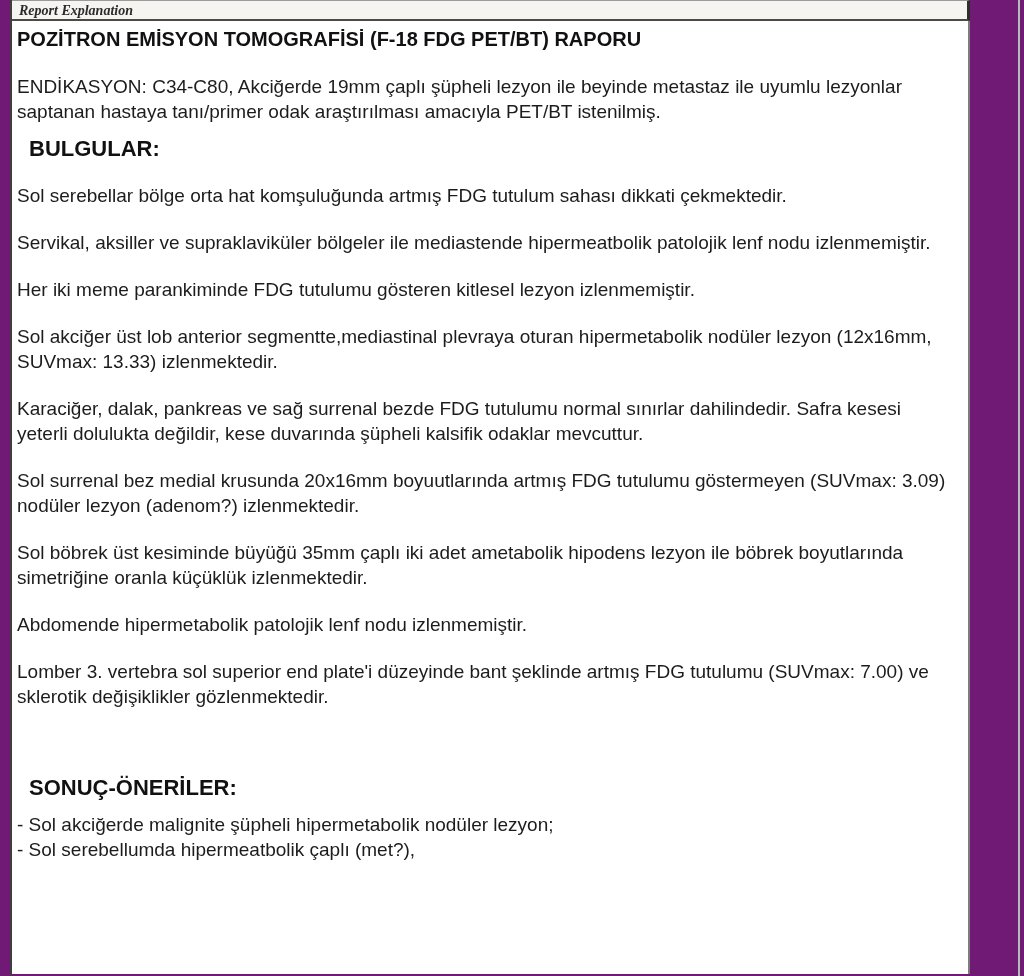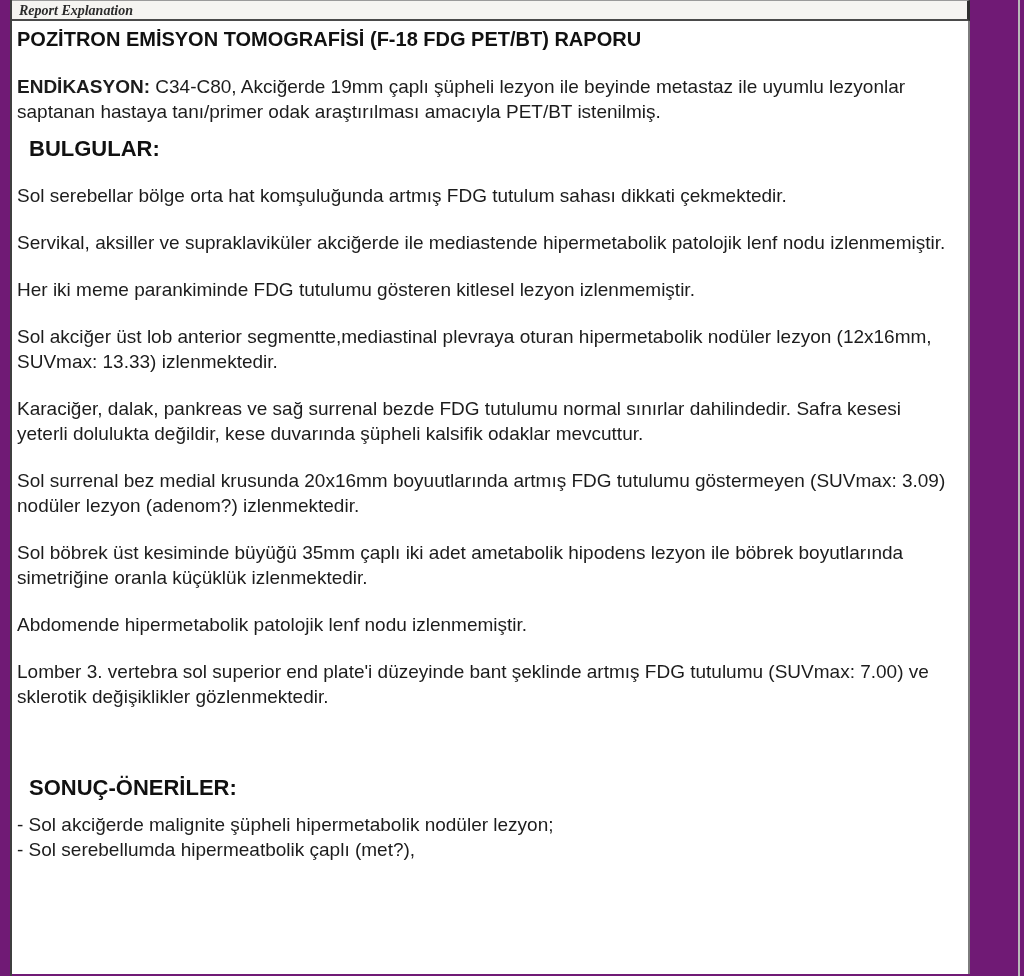--- a/index.html
+++ b/index.html
@@ -60,21 +60,21 @@
     color: #111;
   }
   .doc-body h2 {
     margin: 12px;
     font-size: 22px;
     line-height: 25px;
     font-weight: bold;
     color: #111;
   }
   .para { margin: 22px 0 0 0; }
-  .para strong { font-weight: bold; }
+  .para strong { font-weight: normal; }
   .conclusion-heading { margin-top: 66px !important; }
   .conclusion-item { margin: 0; }
   [data-repeat] { display: block; }
 </style>
 </head>
 <body>
 
 <div class="page">
   <div class="right-edge-line"></div>
 
@@ -92,21 +92,21 @@
         <strong>ENDİKASYON:</strong>
         <span>C34-C80, Akciğerde 19mm çaplı şüpheli lezyon ile beyinde metastaz ile uyumlu lezyonlar saptanan hastaya tanı/primer odak araştırılması amacıyla PET/BT istenilmiş.</span>
       </p>
 
       <h2>BULGULAR:</h2>
 
       <div data-repeat="report.findings">
 
           <p class="para">Sol serebellar bölge orta hat komşuluğunda artmış FDG tutulum sahası dikkati çekmektedir.</p>
 
-          <p class="para">Servikal, aksiller ve supraklaviküler akciğerde ile mediastende hipermetabolik patolojik lenf nodu izlenmemiştir.</p>
+          <p class="para">Servikal, aksiller ve supraklaviküler bölgeler ile mediastende hipermeatbolik patolojik lenf nodu izlenmemiştir.</p>
 
           <p class="para">Her iki meme parankiminde FDG tutulumu gösteren kitlesel lezyon izlenmemiştir.</p>
 
           <p class="para">Sol akciğer üst lob anterior segmentte,mediastinal plevraya oturan hipermetabolik nodüler lezyon (12x16mm, SUVmax: 13.33) izlenmektedir.</p>
 
           <p class="para">Karaciğer, dalak, pankreas ve sağ surrenal bezde FDG tutulumu normal sınırlar dahilindedir. Safra kesesi yeterli dolulukta değildir, kese duvarında şüpheli kalsifik odaklar mevcuttur.</p>
 
           <p class="para">Sol surrenal bez medial krusunda 20x16mm boyuutlarında artmış FDG tutulumu göstermeyen (SUVmax: 3.09) nodüler lezyon (adenom?) izlenmektedir.</p>
 
           <p class="para">Sol böbrek üst kesiminde büyüğü 35mm çaplı iki adet ametabolik hipodens lezyon ile böbrek boyutlarında simetriğine oranla küçüklük izlenmektedir.</p>

